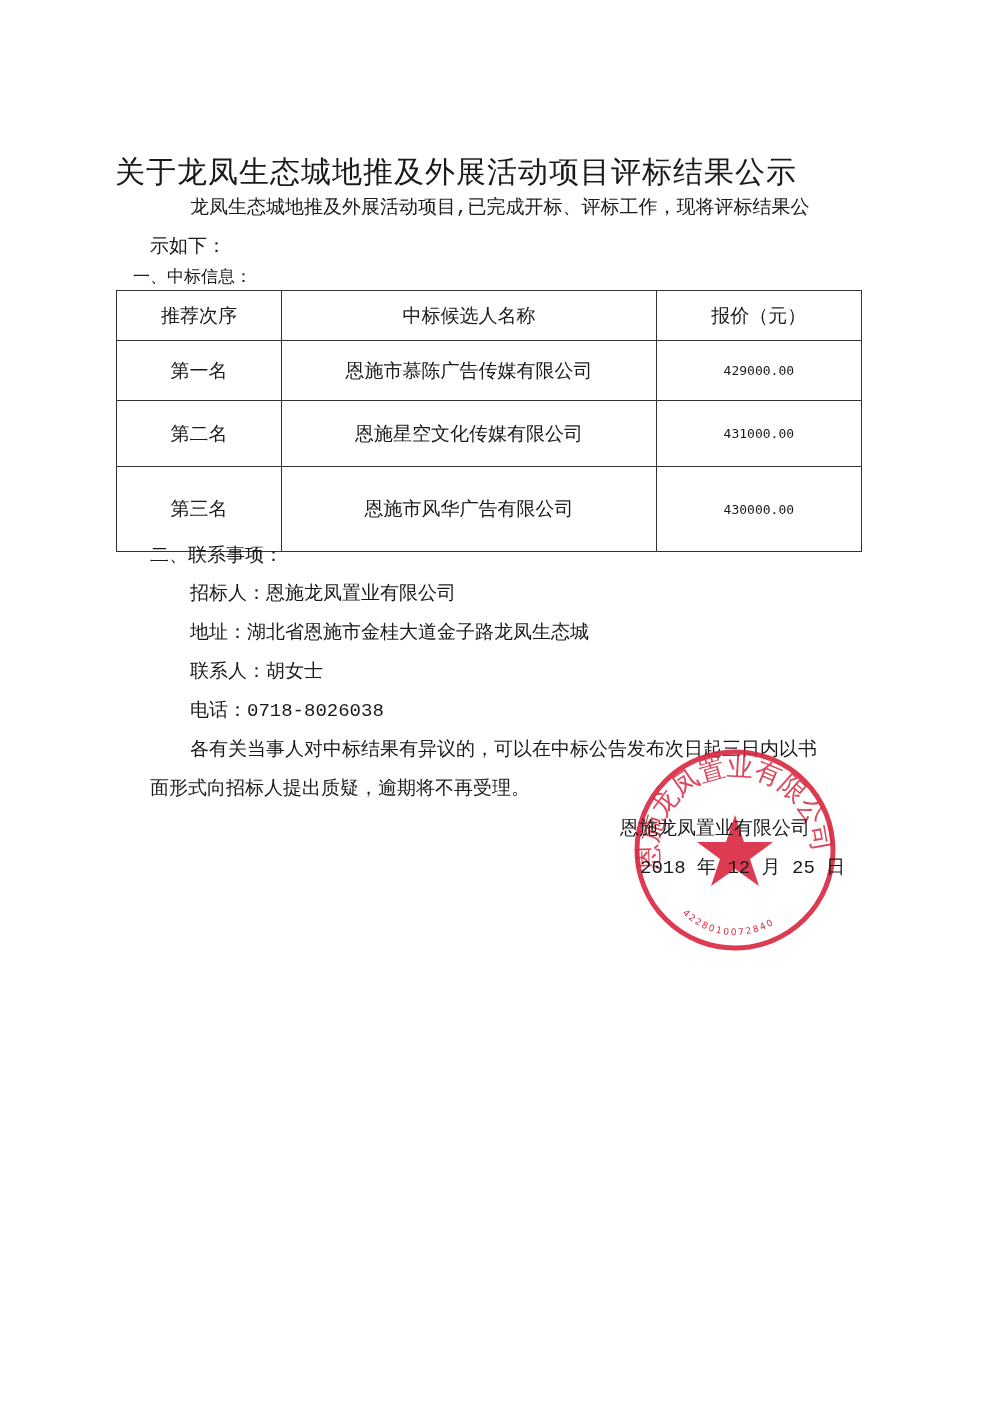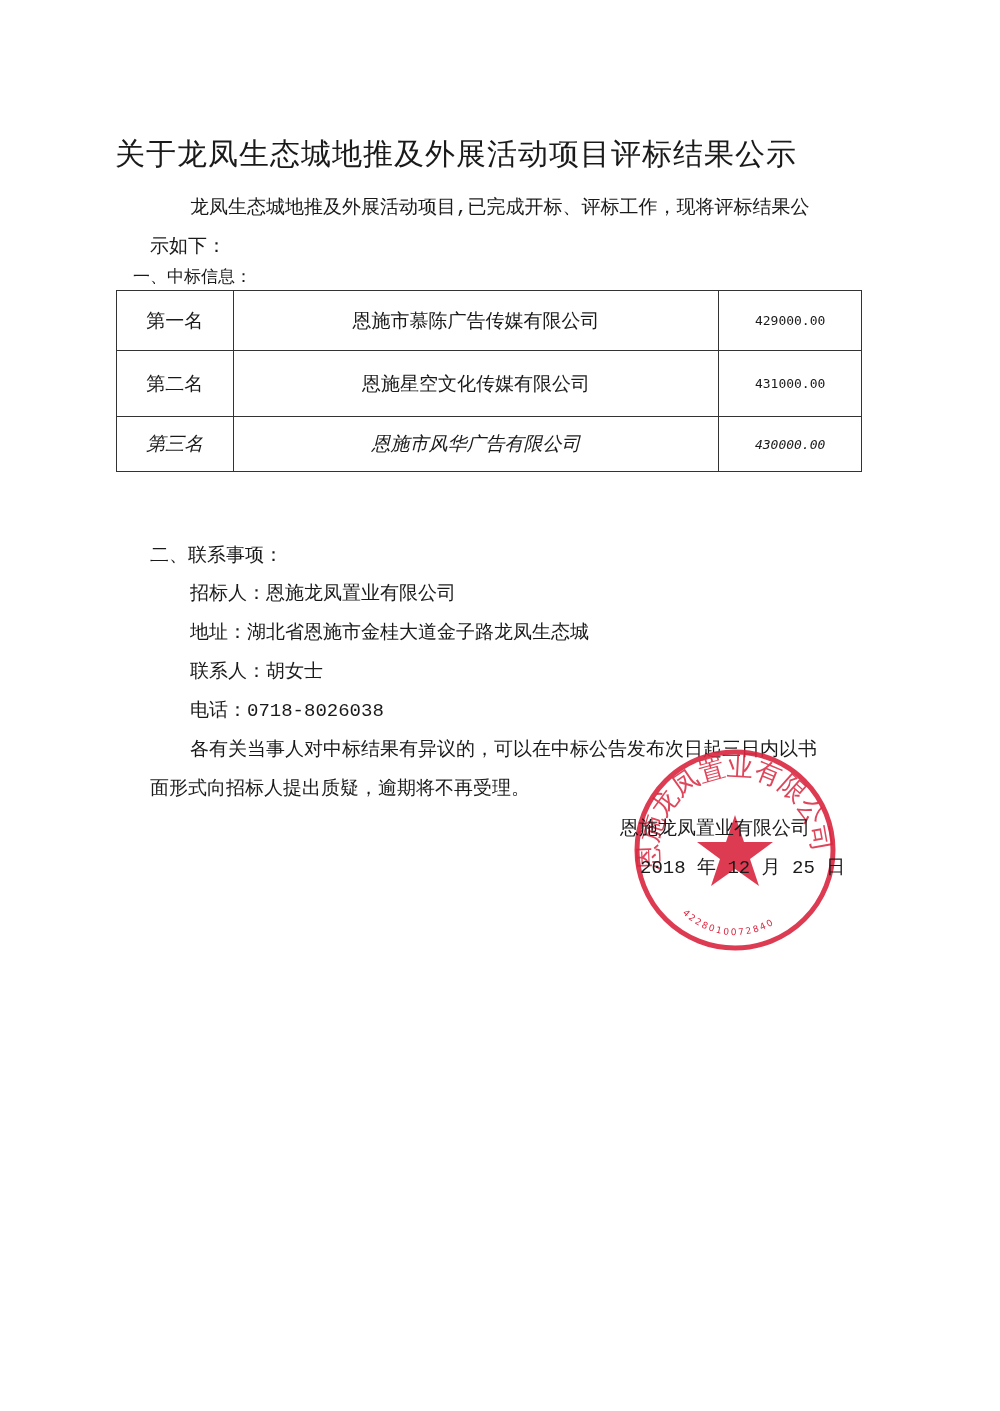--- a/index.html
+++ b/index.html
@@ -1,48 +1,53 @@
 <!DOCTYPE html>
 <html><head>
 <meta charset="utf-8">
 <style>
   html, body { margin:0; padding:0; }
   body { width:1000px; height:1411px; background:#ffffff; position:relative; overflow:hidden;
          font-family:"DejaVu Serif","Liberation Serif",serif; color:#1a1a1a; }
   .abs { position:absolute; }
-  .title { left:0; width:912px; top:134px; text-align:center; font-size:30px; letter-spacing:1px; }
+  .title { left:0; width:912px; top:152px; text-align:center; font-size:30px; letter-spacing:1px; }
   .para { font-size:19px; line-height:24px;font-family:Liberation Mono, monospace; }
   table.results { position:absolute; left:116px; top:290px; width:746px; border-collapse:collapse; font-size:19px; }
   table.results td { border:1.5px solid #333; text-align:center; }
   .c1 { width:164px; } .c2 { width:376px; } .c3 { width:204px; }
   .num { font-family:"DejaVu Sans Mono","Liberation Mono",monospace; font-size:13px; }
   .seal { left:630px; top:745px; width:210px; height:210px; }
 </style>
 </head>
 <body>
 
 <div class="abs title">关于龙凤生态城地推及外展活动项目评标结果公示</div>
 
 <div class="abs para" style="left:190px;top:196px;">龙凤生态城地推及外展活动项目,已完成开标、评标工作，现将评标结果公</div>
 <div class="abs para" style="left:150px;top:235px;">示如下：</div>
 <div class="abs para" style="left:133px;top:266px;font-size:17px;">一、中标信息：</div>
 
 <table class="results">
   <tbody>
+      <tr style="height:50px;">
+    <td class="c1">推荐次序</td>
+    <td class="c2">中标候选人名称</td>
+    <td class="c3">报价（元）</td>
+  </tr>
   <tr style="height:60px;">
     <td>第一名</td>
     <td>恩施市慕陈广告传媒有限公司</td>
     <td class="num">429000.00</td>
   </tr>
   <tr style="height:66px;padding-left:35px;">
     <td>第二名</td>
     <td>恩施星空文化传媒有限公司</td>
     <td class="num">431000.00</td>
   </tr>
-  <tr style="height:55px;font-style:italic;">
+  <tr style="height:85px;">
     <td>第三名</td>
     <td>恩施市风华广告有限公司</td>
     <td class="num">430000.00</td>
   </tr>
 </tbody>
   </table>
 
 <div class="abs para" style="left:150px;top:544px;">二、联系事项：</div>
 <div class="abs para" style="left:190px;top:582px;">招标人：恩施龙凤置业有限公司</div>
 <div class="abs para" style="left:190px;top:621px;">地址：湖北省恩施市金桂大道金子路龙凤生态城</div>

